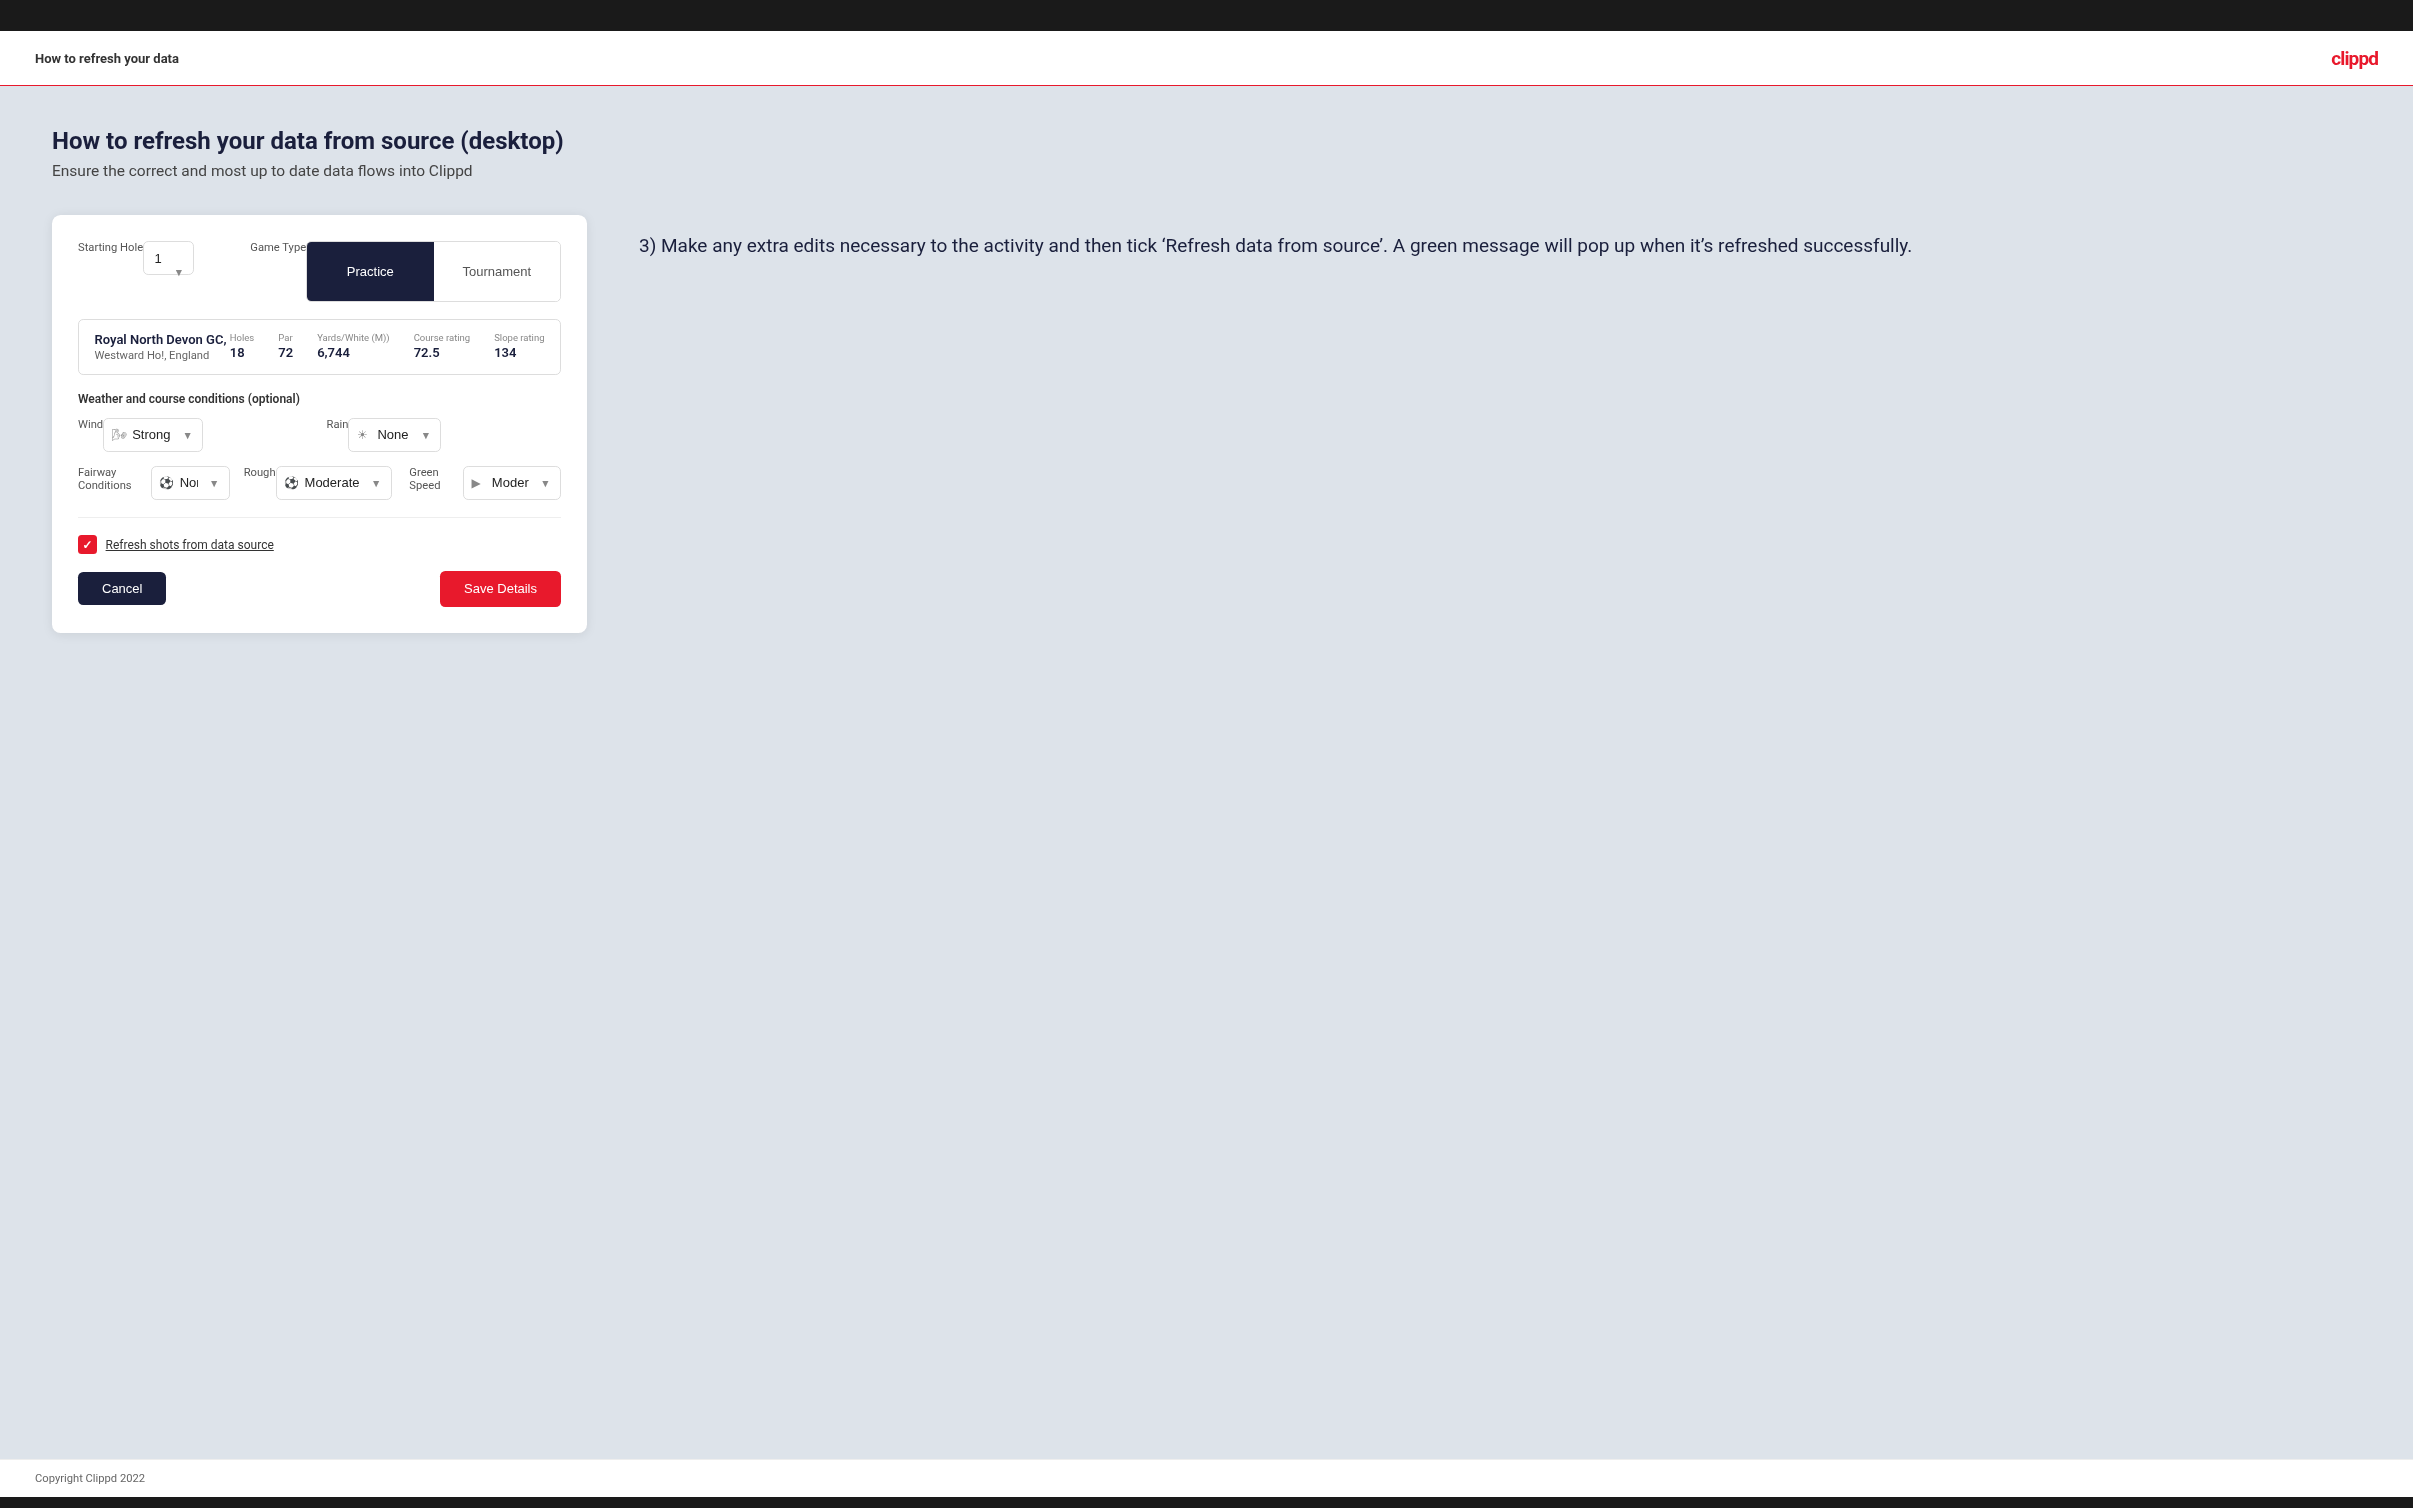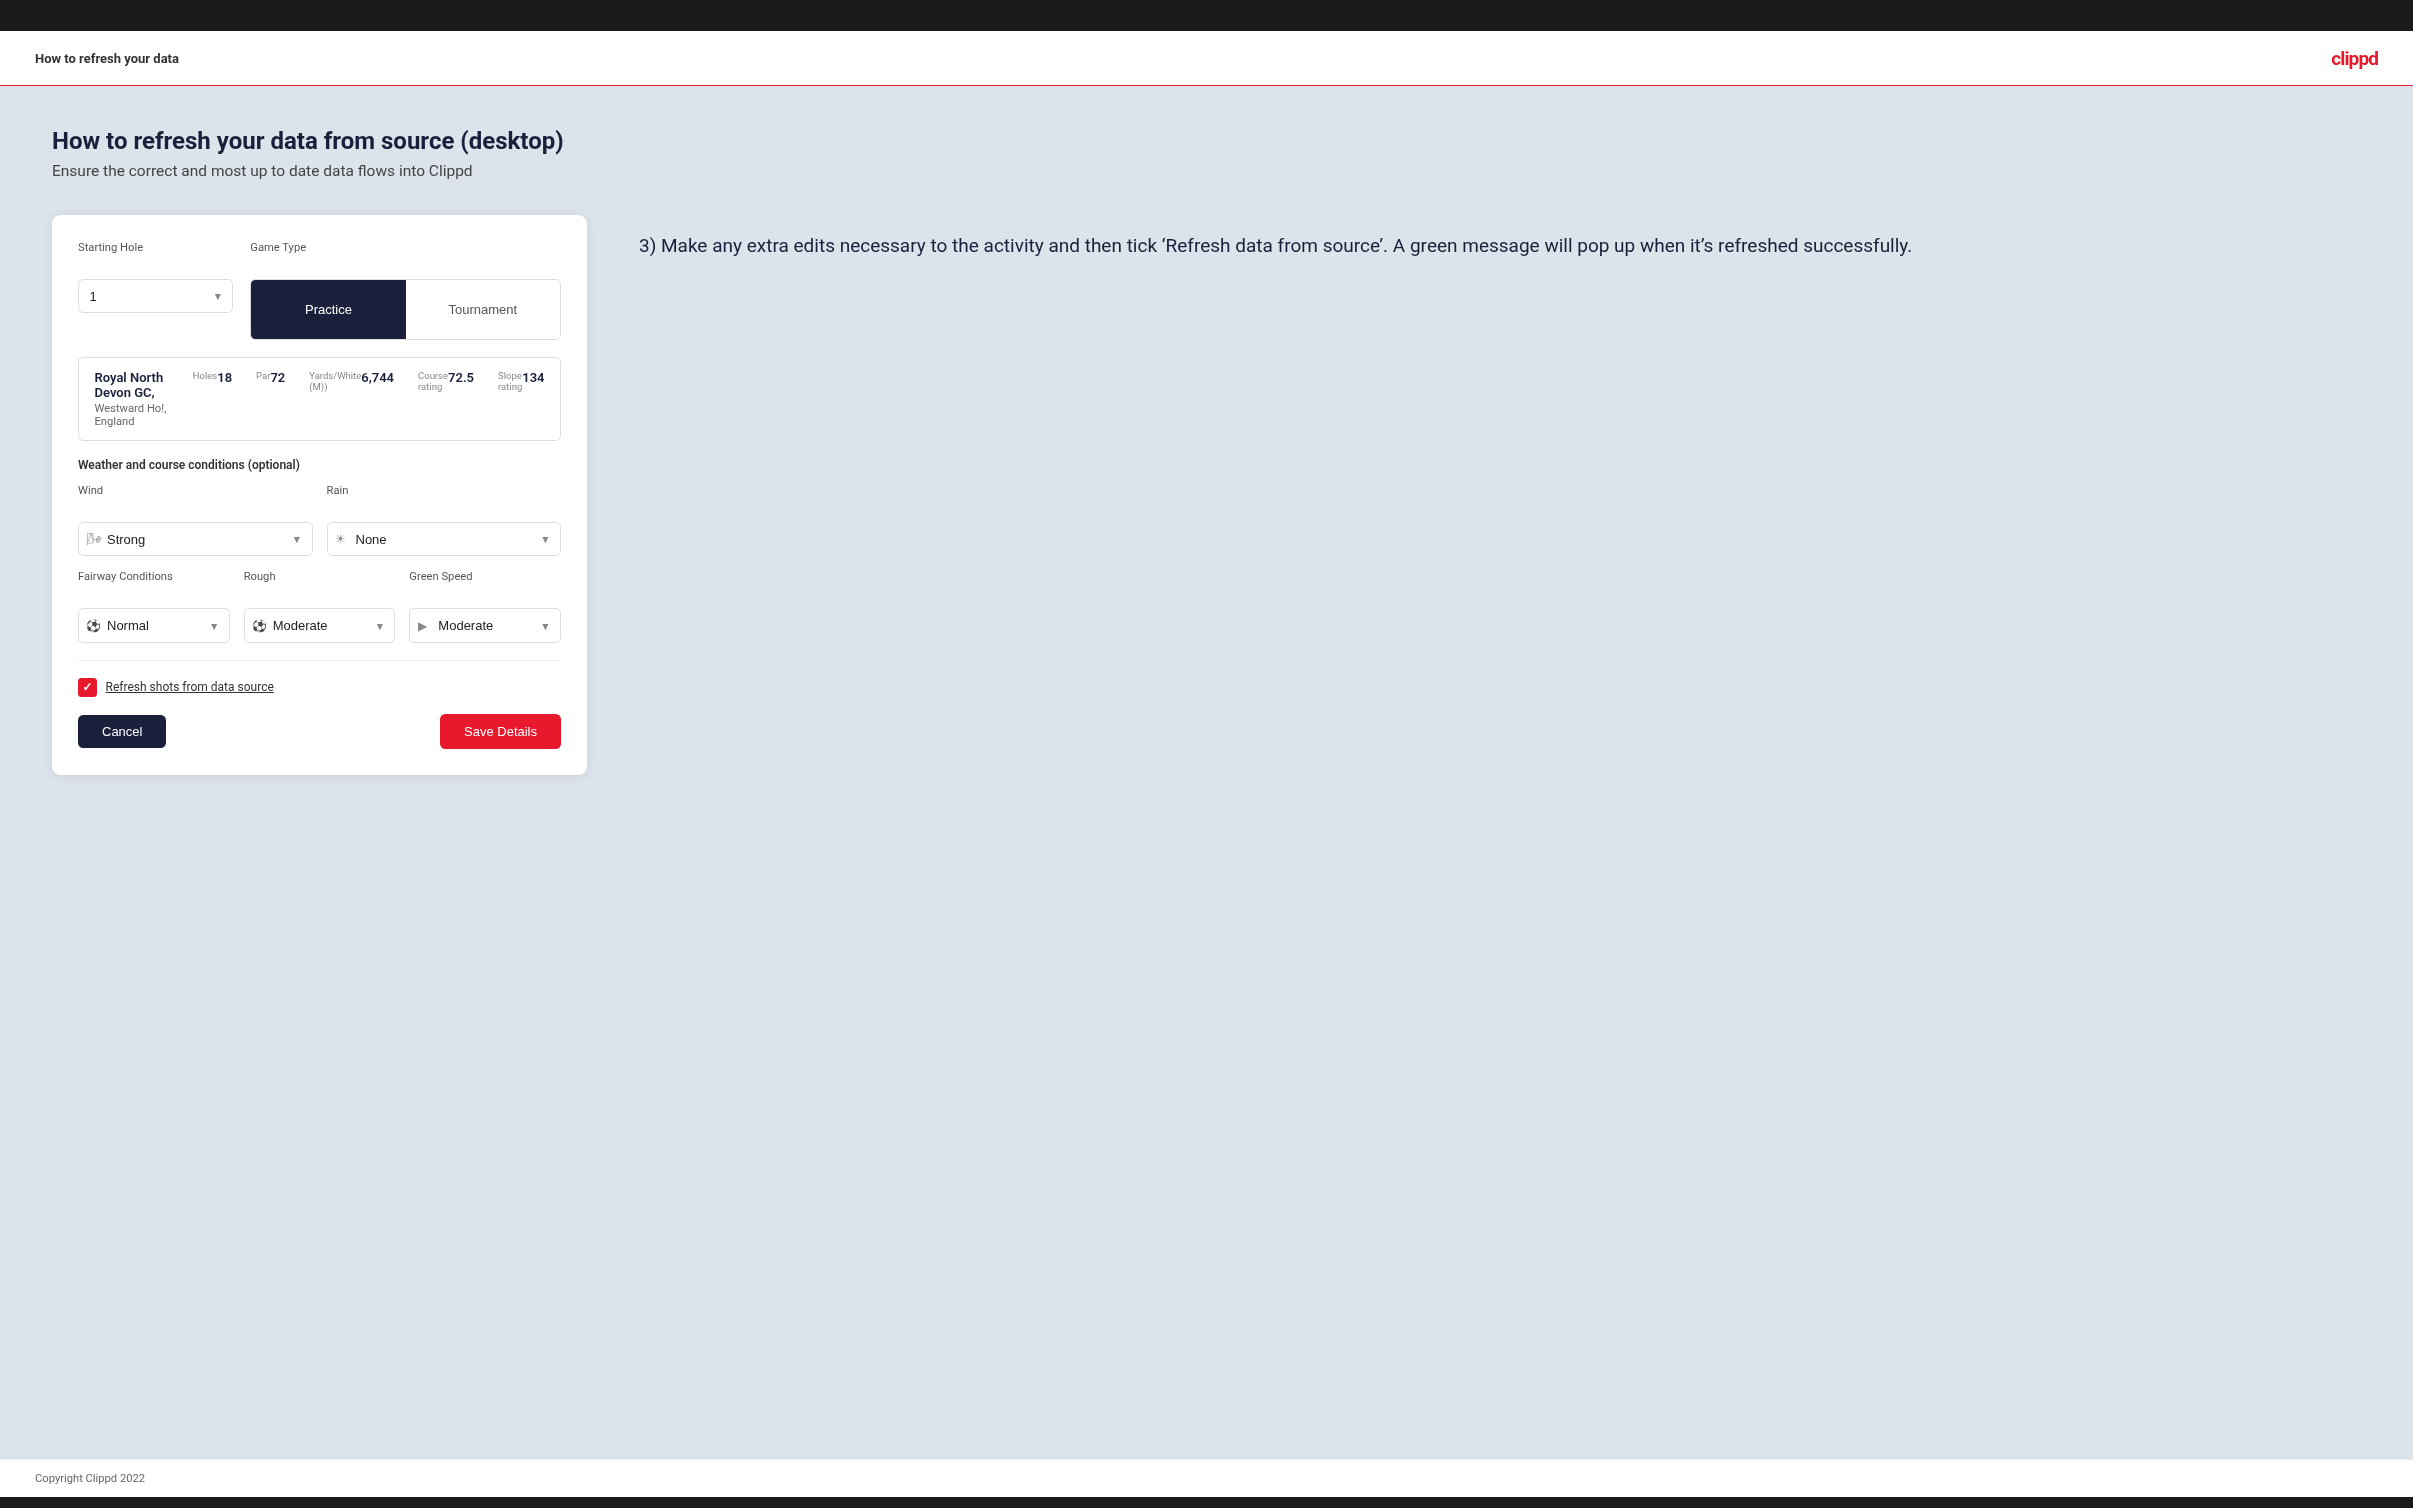--- a/index.html
+++ b/index.html
@@ -61,23 +61,22 @@
       min-width: 535px;
       box-shadow: 0 1.7px 10.4px rgba(0,0,0,0.08);
     }
     .form-row {
       display: flex;
       gap: 17px;
       margin-bottom: 17px;
     }
     .form-group {
       display: flex;
-      flex-direction: column;
+      flex-direction: row;
       flex: 1;
-      gap: 20px;
     }
     .form-label {
       font-size: 11.2px;
       color: #555;
       margin-bottom: 5.2px;
       font-weight: 400;
     }
     .select-wrapper {
       position: relative;
     }
@@ -142,20 +141,21 @@
       font-size: 11.2px;
       color: #666;
       margin-top: 1.7px;
     }
     .course-stats {
       display: flex;
       gap: 24px;
     }
     .stat-item {
       display: flex;
+      flex-direction: column;
       align-items: flex-start;
     }
     .stat-label {
       font-size: 9.5px;
       color: #888;
       margin-bottom: 1.7px;
     }
     .stat-value {
       font-size: 13px;
       font-weight: 600;

